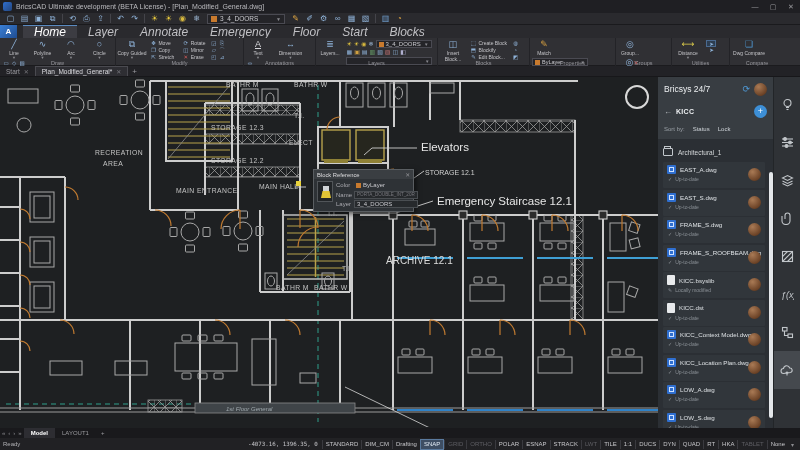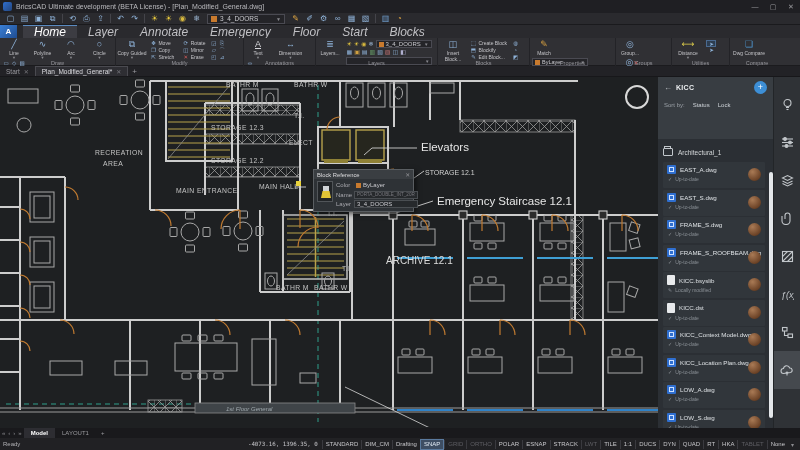--- a/index.html
+++ b/index.html
@@ -668,20 +668,25 @@
             <span class="lab">Layer</span>
           <span class="val">
               <span>3_4_DOORS</span>
             </span>
           </div>
       </div>
     </div>
   </div>
 
   <div class="panel">
+    <div class="p-head">
+      <span class="p-title">Bricsys 24/7</span>
+      <span class="refresh">⟳</span>
+      <span class="avatar"></span>
+    </div>
     <div class="p-crumb">
       <span class="back">←</span>
       <span class="cname">KICC</span>
       <span class="addbtn">+</span>
     </div>
     <div class="p-sort">
       <span>Sort by:</span>
       <span class="opt">Status</span>
       <span class="opt">Lock</span>
     </div>

